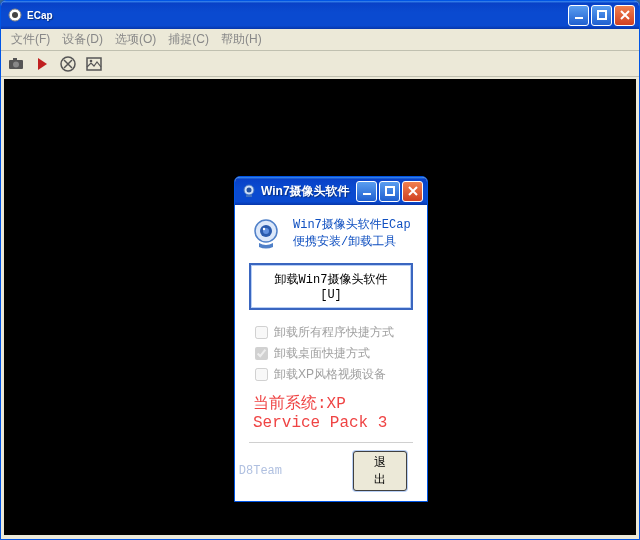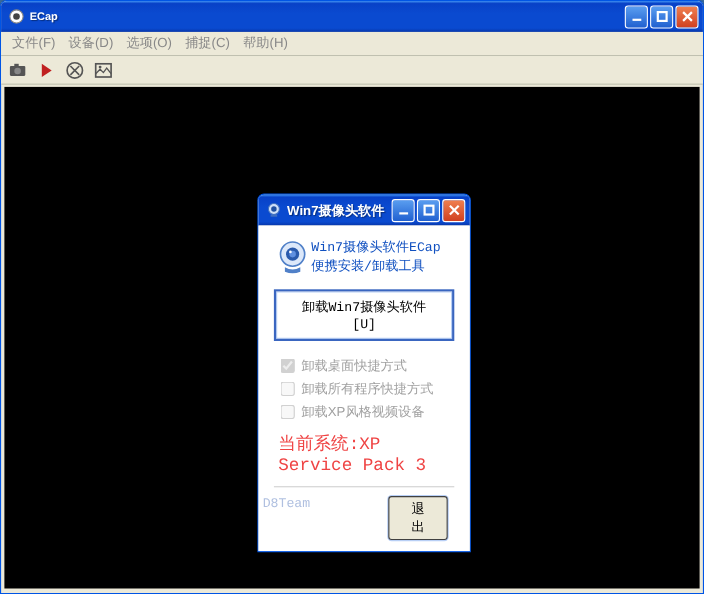--- a/index.html
+++ b/index.html
@@ -70,21 +70,21 @@
 .content-black {
   background: #000;
   margin: 2px 3px 3px 3px;
 }
 
 
 .dialog-body {
   background: #fff;
   padding: 12px 14px 10px 14px;
 }
-.dlg-header { display: flex; align-items: flex-start; margin-bottom: 12px; }
+.dlg-header { display: flex; align-items: flex-start; gap: 10px; margin-bottom: 12px; }
 .webcam-ico {
   width: 34px; height: 34px;
   display: flex; align-items: center; justify-content: center;
 }
 .dlg-titleline { color: #1050c0; font-family: "Courier New","SimSun"; font-size: 12px; line-height: 1.4; }
 .big-btn {
   display: block;
   margin: 4px auto 14px auto;
   padding: 6px 12px;
   border: 2px solid #3a66c0;
@@ -94,21 +94,21 @@
   font-family: "SimSun","Courier New";
   font-size: 12px;
   cursor: pointer;
   box-shadow: 0 0 0 1px #b8cff5 inset;
 }
 .checks { margin: 0 0 10px 6px; }
 .chk { display: flex; align-items: center; gap: 6px; color: #a0a0a0; margin: 4px 0; font-size: 12px; }
 .chk input { accent-color: #808080; }
 .sysline { font-family: "SimSun","Courier New"; font-size: 16px; margin: 6px 17px 0 4px; color: #ef4444; }
 .dlg-hr { border: none; border-top: 1px solid #d0d0d0; margin: 10px 0 8px 0; }
-.dlg-footer { display: flex; align-items: flex-start; justify-content: flex-end; gap: 32px; padding-right: 6px; }
+.dlg-footer { display: flex; align-items: center; justify-content: flex-end; gap: 32px; padding-right: 6px; }
 .teamlink { color: #b0c0e0; font-family: "Courier New"; font-size: 12px; }
 .exit-btn {
   padding: 2px 20px;
   border: 1px solid #404040;
   border-radius: 3px;
   background: #ece9d8;
   font-family: "SimSun";
   font-size: 12px;
   cursor: pointer;
   box-shadow: 0 0 0 1px #b8cff5;
@@ -222,29 +222,29 @@
           </svg>
       </span>
       <div class="dlg-titleline">
         <div>Win7摄像头软件ECap</div>
         <div>便携安装/卸载工具</div>
       </div>
     </div>
     <button class="big-btn">卸载Win7摄像头软件 [U]</button>
     <div class="checks">
       <label class="chk">
+          <input type="checkbox" disabled="" style="">
+          <span>卸载所有程序快捷方式</span>
+        </label>
+      <label class="chk">
           <input type="checkbox" checked="" disabled="" style="">
           <span>卸载桌面快捷方式</span>
         </label>
       <label class="chk">
           <input type="checkbox" disabled="" style="">
-          <span>卸载所有程序快捷方式</span>
-        </label>
-      <label class="chk">
-          <input type="checkbox" disabled="" style="">
           <span>卸载XP风格视频设备</span>
         </label>
     </div>
     <div class="sysline"><span>当前系统:</span><span>XP Service Pack 3</span></div>
     <hr class="dlg-hr">
     <div class="dlg-footer">
       <span class="teamlink">D8Team</span>
       <button class="exit-btn">退出</button>
     </div>
   </div>

